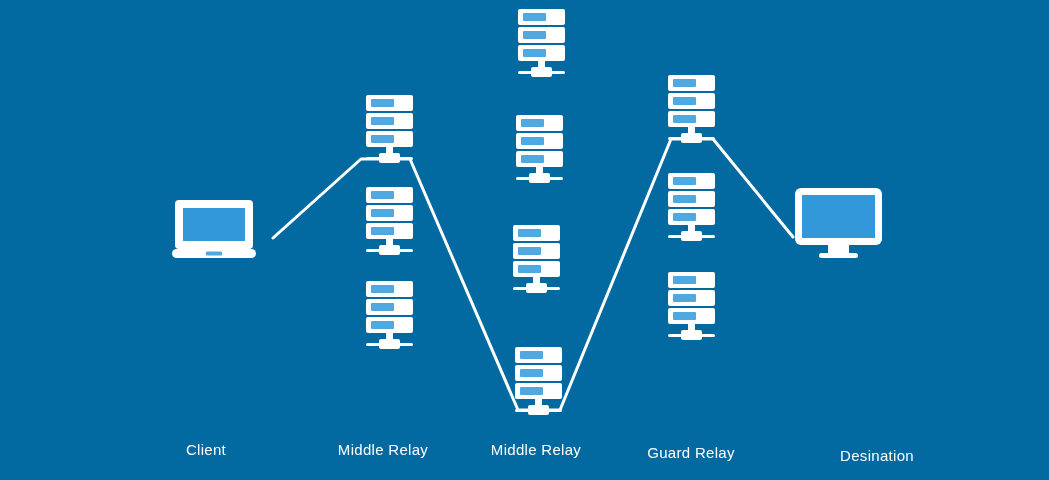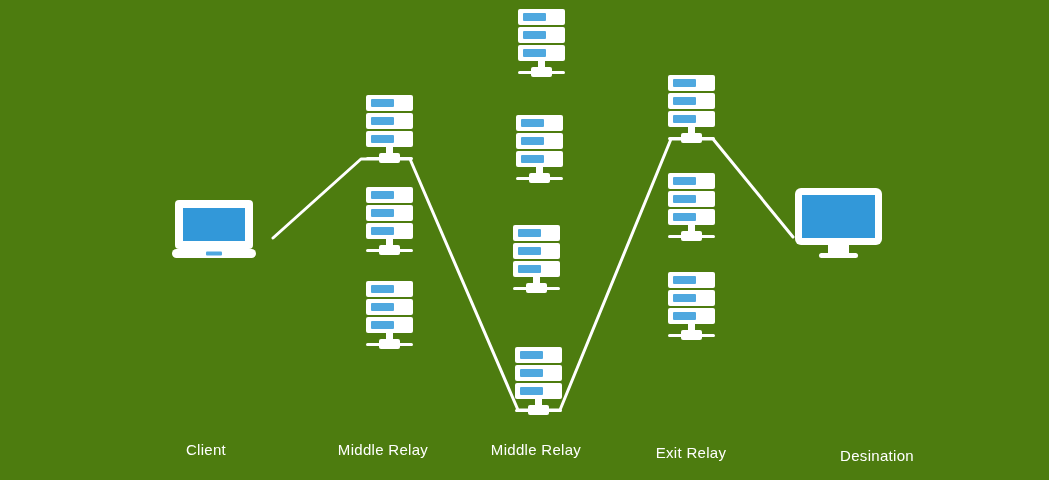--- a/index.html
+++ b/index.html
@@ -5,21 +5,21 @@
   html, body {
     margin: 0;
     padding: 0;
     background: #2b87c4;
     font-family: "Liberation Sans", sans-serif;
   }
   .canvas {
     position: relative;
     width: 1049px;
     height: 480px;
-    background: #4d7c0f;
+    background: #0369a1;
     overflow: hidden;
   }
   .connections {
     position: absolute;
     left: 0;
     top: 0;
     pointer-events: none;
   }
   .icon {
     position: absolute;
@@ -220,16 +220,16 @@
       <rect x="0" y="0" width="87" height="57" rx="6" fill="#ffffff"></rect>
       <rect x="7" y="7" width="73" height="43" fill="#3298d9"></rect>
       <rect x="33" y="57" width="21" height="9" fill="#ffffff"></rect>
       <rect x="24" y="65" width="39" height="5" rx="2.5" fill="#ffffff"></rect>
     </svg>
   </div>
 
   <div class="node-label" style="left:206px; top:441px;">Client</div>
   <div class="node-label" style="left:383px; top:441px;">Middle Relay</div>
   <div class="node-label" style="left:536px; top:441px;">Middle Relay</div>
-  <div class="node-label" style="left:691px; top:444px;">Exit Relay</div>
+  <div class="node-label" style="left:691px; top:444px;">Guard Relay</div>
   <div class="node-label" style="left:841px; top:447px;margin-left:36px;">Desination</div>
 
 </div>
 
 </body></html>

